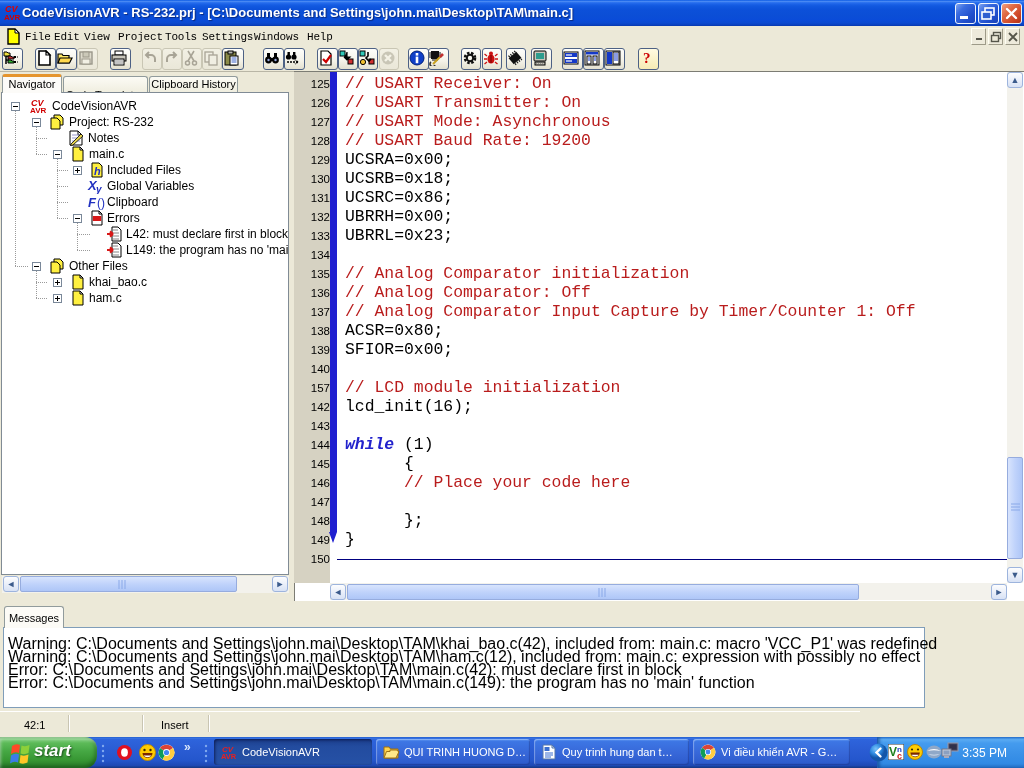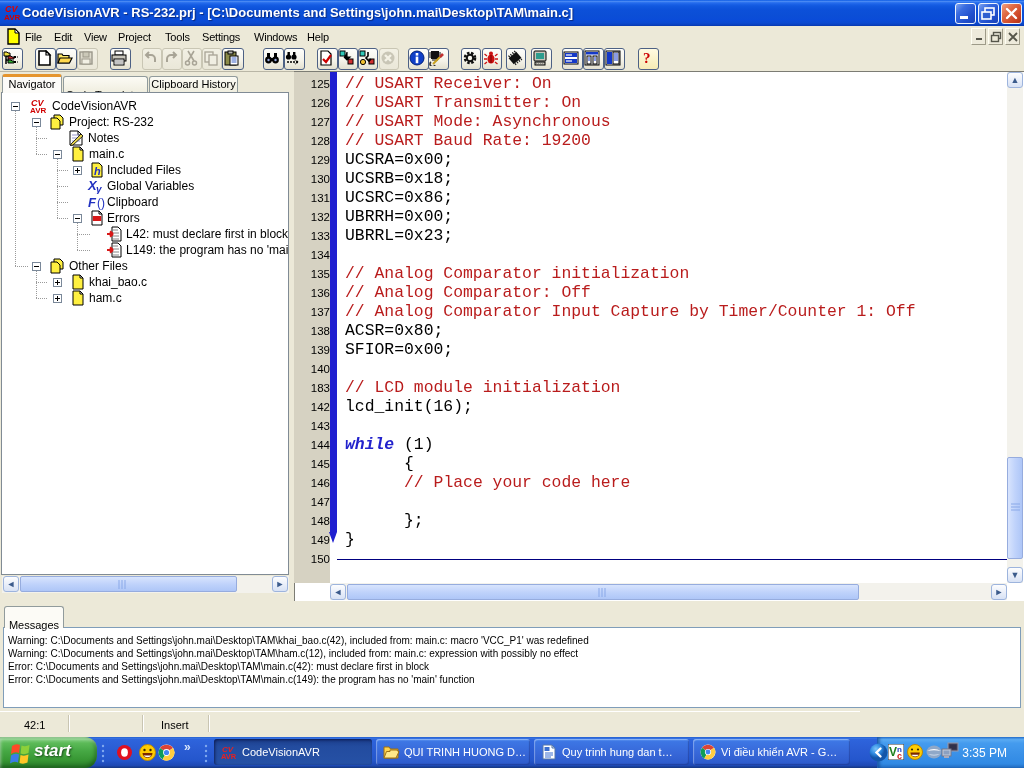--- a/index.html
+++ b/index.html
@@ -7,21 +7,21 @@
 .ab{position:absolute;}
 
 #titlebar{left:0;top:0;width:1024px;height:26px;
  background:linear-gradient(180deg,#0354E3 0%,#4E8DF4 5%,#2E74EF 9%,#1C63E8 15%,#1158DF 23%,#0C50D9 38%,#0B4ED6 60%,#0A4BD8 78%,#0B4AD0 88%,#0A43C4 94%,#0738AE 100%);}
 #titlebar .ttxt{position:absolute;left:22px;top:5px;color:#fff;font-weight:bold;font-size:13px;letter-spacing:0px;text-shadow:1px 1px 1px #0a2a80;white-space:nowrap;}
 .capbtn{position:absolute;top:3px;width:21px;height:21px;border-radius:3px;border:1px solid #eef4fd;box-sizing:border-box;}
 .capbtn.min,.capbtn.res{background:linear-gradient(135deg,#7FA4EF 0%,#3A6CE0 30%,#1F4ECC 70%,#1A44B8 100%);}
 .capbtn.cls{background:linear-gradient(135deg,#F0A080 0%,#E06A43 35%,#CC4425 75%,#B03418 100%);}
 
 #menubar{left:0;top:26px;width:1024px;height:21px;background:#ECE9D8;}
-.mitem{position:absolute;top:5px;font-size:11px;letter-spacing:-0.2px;color:#000;}
+.mitem{position:absolute;top:5px;font-size:11px;letter-spacing:-0.2px;color:#000;font-family:Liberation Mono, monospace;}
 .mdibtn{position:absolute;top:2px;width:15px;height:17px;background:#EDEADB;border:1px solid;border-color:#FFFFF4 #9D9A88 #9D9A88 #FFFFF4;box-sizing:border-box;border-radius:1px;}
 
 #toolbar{left:0;top:47px;width:1024px;height:25px;background:#ECE9D8;border-bottom:1px solid #B9B6A6;box-sizing:border-box;}
 .tb{position:absolute;top:1px;width:19px;height:22px;border:1px solid #4D6185;border-radius:3px;background:linear-gradient(180deg,#FEFEFB 0%,#F4F2E8 60%,#E3E0CF 100%);box-sizing:border-box;}
 .tb.dis{border:1px solid #C9C6B4;background:linear-gradient(180deg,#F2F0E4 0%,#EAE7D8 100%);}
 .tb svg{position:absolute;left:0px;top:1px;}
 
 #tabsrow{left:0;top:72px;width:294px;height:21px;background:#ECE9D8;}
 .xtab{position:absolute;box-sizing:border-box;border:1px solid #919B9C;border-bottom:none;border-radius:3px 3px 0 0;background:linear-gradient(180deg,#FCFBF5,#EFEDDE);font-size:11px;color:#000;text-align:center;}
 .xtab.act{background:#FCFBF8;border-top:3px solid #E5952E;z-index:3;}
@@ -41,22 +41,22 @@
 #editor{left:294px;top:71px;width:730px;height:530px;background:#fff;border-top:1px solid #7c7c74;border-left:1px solid #7c7c74;box-sizing:border-box;}
 #gutter{left:294px;top:72px;width:36px;height:511px;background:#D6D2C2;}
 #bluebar{left:330px;top:72px;width:7px;height:460px;background:#1F1FD0;}
 #bluearrow{left:329px;top:532px;width:0;height:0;border-left:4.5px solid transparent;border-right:4.5px solid transparent;border-top:11px solid #1F1FD0;}
 .lnum{position:absolute;width:33px;text-align:right;font-family:"Liberation Sans",sans-serif;font-size:11.5px;color:#000;}
 .cl{position:absolute;left:345px;font-family:"Liberation Mono",monospace;font-size:16.4px;white-space:pre;color:#000;}
 .cm{color:#b91c1c;}
 .kw{color:#2222CC;font-weight:bold;font-style:italic;}
 #eofline{left:337px;top:559px;width:671px;height:1px;background:#000080;}
 
-#msgtab{left:4px;top:606px;width:60px;height:22px;box-sizing:border-box;border:1px solid #919B9C;border-bottom:none;border-radius:3px 3px 0 0;background:#FCFBF6;font-size:11px;padding-top:12px;text-align:center;z-index:2;}
-#msgbox{left:3px;top:627px;width:1018px;height:81px;background:#fff;border:1px solid #7F9DB9;box-sizing:border-box;font-size:10px;color:#000;}
+#msgtab{left:4px;top:606px;width:60px;height:22px;box-sizing:border-box;border:1px solid #919B9C;border-bottom:none;border-radius:3px 3px 0 0;background:#FCFBF6;font-size:11px;padding-top:5px;text-align:center;z-index:2;}
+#msgbox{left:3px;top:627px;width:922px;height:81px;background:#fff;border:1px solid #7F9DB9;box-sizing:border-box;font-size:16px;color:#000;}
 .msgline{position:absolute;left:4px;white-space:nowrap;}
 
 #statusbar{left:0;top:711px;width:860px;height:23px;background:#ECE9D8;border-top:1px solid #fff;font-size:11px;color:#000;}
 .stsep{position:absolute;top:3px;width:1px;height:17px;background:#C9C5B2;border-right:1px solid #fff;}
 
 #taskbar{left:0;top:737px;width:1024px;height:31px;
  background:linear-gradient(180deg,#1A52C4 0%,#3A77E4 3%,#2E64DC 8%,#2A5CD3 42%,#2456CC 75%,#1E49B4 92%,#15367E 100%);}
 #startbtn{position:absolute;left:0;top:0;width:97px;height:31px;border-radius:0 12px 12px 0;
  background:linear-gradient(180deg,#4BA84B 0%,#7CCC7A 8%,#5CBA58 20%,#46A844 45%,#379633 75%,#2C832C 95%);
  box-shadow:inset -2px -2px 4px rgba(0,40,0,.4), inset 1px 2px 3px rgba(255,255,255,.45);}
@@ -436,21 +436,21 @@
 <div class="lnum" style="left:297px;top:192px">131</div>
 <div class="lnum" style="left:297px;top:211px">132</div>
 <div class="lnum" style="left:297px;top:230px">133</div>
 <div class="lnum" style="left:297px;top:249px">134</div>
 <div class="lnum" style="left:297px;top:268px">135</div>
 <div class="lnum" style="left:297px;top:287px">136</div>
 <div class="lnum" style="left:297px;top:306px">137</div>
 <div class="lnum" style="left:297px;top:325px">138</div>
 <div class="lnum" style="left:297px;top:344px">139</div>
 <div class="lnum" style="left:297px;top:363px">140</div>
-<div class="lnum" style="left:297px;top:382px">183</div>
+<div class="lnum" style="left:297px;top:382px">157</div>
 <div class="lnum" style="left:297px;top:401px">142</div>
 <div class="lnum" style="left:297px;top:420px">143</div>
 <div class="lnum" style="left:297px;top:439px">144</div>
 <div class="lnum" style="left:297px;top:458px">145</div>
 <div class="lnum" style="left:297px;top:477px">146</div>
 <div class="lnum" style="left:297px;top:496px">147</div>
 <div class="lnum" style="left:297px;top:515px">148</div>
 <div class="lnum" style="left:297px;top:534px">149</div>
 <div class="lnum" style="left:297px;top:553px">150</div>
 <div class="cl cm" style="top:74px">// USART Receiver: On</div>

